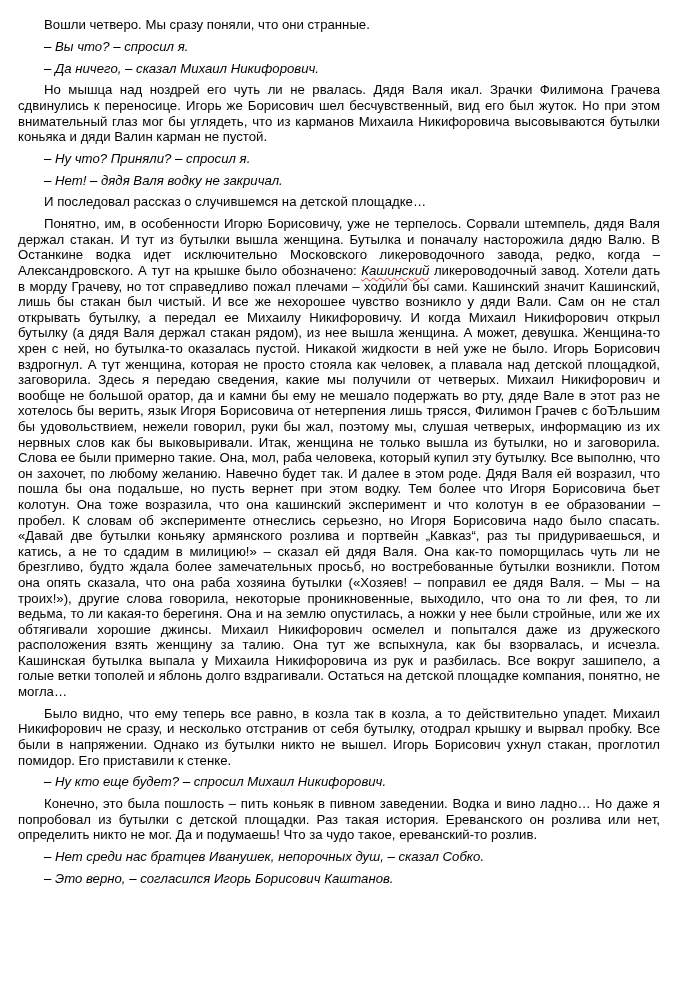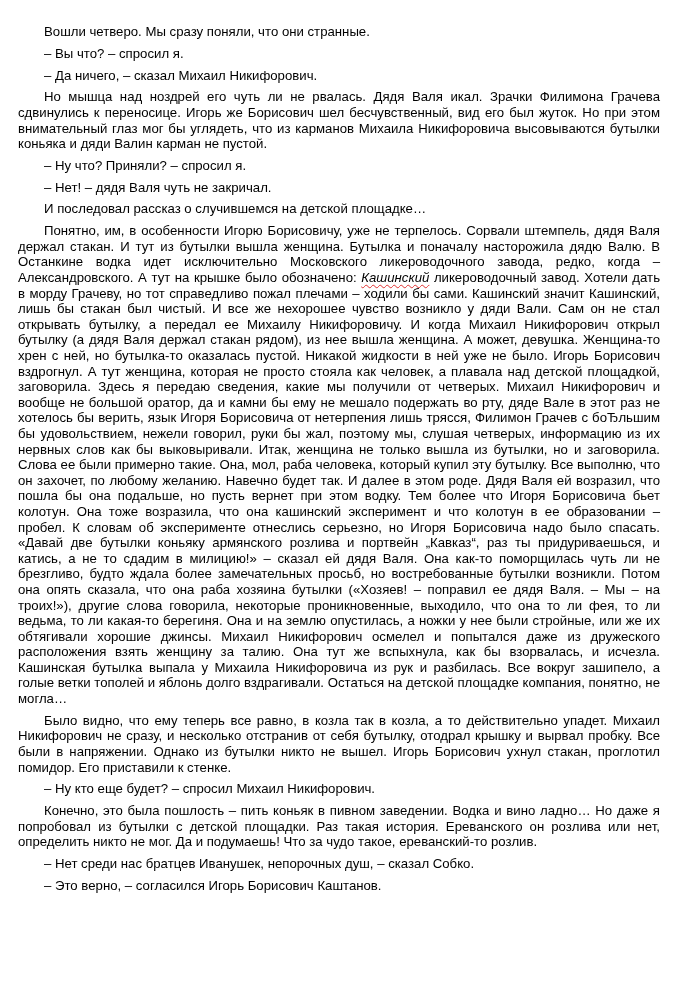--- a/index.html
+++ b/index.html
@@ -3,35 +3,35 @@
 <meta charset="utf-8">
 <style>
   html, body { margin: 0; padding: 0; background: #ffffff; }
   body {
     width: 675px; height: 1007px; overflow: hidden;
     font-family: "Liberation Sans", sans-serif;
     color: #000000;
     font-size: 13.2px;
     line-height: 15.6px;
   }
-  .page { padding: 24px 15px 0 18px; }
+  .page { padding: 17px 15px 0 18px; }
   p { margin: 0 0 6.2px 0; text-align: justify; text-indent: 26px; }
-  p.dlg { text-indent: 26px; }
+  p.dlg { text-indent: 26px; font-style: italic; }
   .err { text-decoration: underline wavy #e03030; text-decoration-thickness: 1px; text-underline-offset: 2px; font-style: italic; }
 </style>
 </head>
 <body>
 
 <div class="page">
   <p>Вошли четверо. Мы сразу поняли, что они странные.</p>
   <p class="dlg">–  Вы что? – спросил я.</p>
   <p class="dlg">–  Да ничего, – сказал Михаил Никифорович.</p>
   <p>Но мышца над ноздрей его чуть ли не рвалась. Дядя Валя икал. Зрачки Филимона Грачева сдвинулись к переносице. Игорь же Борисович шел бесчувственный, вид его был жуток. Но при этом внимательный глаз мог бы углядеть, что из карманов Михаила Никифоровича высовываются бутылки коньяка и дяди Валин карман не пустой.</p>
   <p class="dlg">–  Ну что? Приняли? – спросил я.</p>
-  <p class="dlg">–  Нет! – дядя Валя чуть не закричал.</p>
+  <p class="dlg">–  Нет! – дядя Валя водку не закричал.</p>
   <p>И последовал рассказ о случившемся на детской площадке…</p>
   <p><span>Понятно, им, в особенности Игорю Борисовичу, уже не терпелось. Сорвали штемпель, дядя Валя держал стакан. И тут из бутылки вышла женщина. Бутылка и поначалу насторожила дядю Валю. В Останкине водка идет исключительно Московского ликероводочного завода, редко, когда – Александровского. А тут на крышке было обозначено: </span><span class="err">Кашинский</span><span> ликероводочный завод. Хотели дать в морду Грачеву, но тот справедливо пожал плечами – ходили бы сами. Кашинский значит Кашинский, лишь бы стакан был чистый. И все же нехорошее чувство возникло у дяди Вали. Сам он не стал открывать бутылку, а передал ее Михаилу Никифоровичу. И когда Михаил Никифорович открыл бутылку (а дядя Валя держал стакан рядом), из нее вышла женщина. А может, девушка. Женщина-то хрен с ней, но бутылка-то оказалась пустой. Никакой жидкости в ней уже не было. Игорь Борисович вздрогнул. А тут женщина, которая не просто стояла как человек, а плавала над детской площадкой, заговорила. Здесь я передаю сведения, какие мы получили от четверых. Михаил Никифорович и вообще не большой оратор, да и камни бы ему не мешало подержать во рту, дяде Вале в этот раз не хотелось бы верить, язык Игоря Борисовича от нетерпения лишь трясся, Филимон Грачев с боЂльшим бы удовольствием, нежели говорил, руки бы жал, поэтому мы, слушая четверых, информацию из их нервных слов как бы выковыривали. Итак, женщина не только вышла из бутылки, но и заговорила. Слова ее были примерно такие. Она, мол, раба человека, который купил эту бутылку. Все выполню, что он захочет, по любому желанию. Навечно будет так. И далее в этом роде. Дядя Валя ей возразил, что пошла бы она подальше, но пусть вернет при этом водку. Тем более что Игоря Борисовича бьет колотун. Она тоже возразила, что она кашинский эксперимент и что колотун в ее образовании – пробел. К словам об эксперименте отнеслись серьезно, но Игоря Борисовича надо было спасать. «Давай две бутылки коньяку армянского розлива и портвейн „Кавказ“, раз ты придуриваешься, и катись, а не то сдадим в милицию!» – сказал ей дядя Валя. Она как-то поморщилась чуть ли не брезгливо, будто ждала более замечательных просьб, но востребованные бутылки возникли. Потом она опять сказала, что она раба хозяина бутылки («Хозяев! – поправил ее дядя Валя. – Мы – на троих!»), другие слова говорила, некоторые проникновенные, выходило, что она то ли фея, то ли ведьма, то ли какая-то берегиня. Она и на землю опустилась, а ножки у нее были стройные, или же их обтягивали хорошие джинсы. Михаил Никифорович осмелел и попытался даже из дружеского расположения взять женщину за талию. Она тут же вспыхнула, как бы взорвалась, и исчезла. Кашинская бутылка выпала у Михаила Никифоровича из рук и разбилась. Все вокруг зашипело, а голые ветки тополей и яблонь долго вздрагивали. Остаться на детской площадке компания, понятно, не могла…</span></p>
   <p>Было видно, что ему теперь все равно, в козла так в козла, а то действительно упадет. Михаил Никифорович не сразу, и несколько отстранив от себя бутылку, отодрал крышку и вырвал пробку. Все были в напряжении. Однако из бутылки никто не вышел. Игорь Борисович ухнул стакан, проглотил помидор. Его приставили к стенке.</p>
   <p class="dlg">–  Ну кто еще будет? – спросил Михаил Никифорович.</p>
   <p>Конечно, это была пошлость – пить коньяк в пивном заведении. Водка и вино ладно… Но даже я попробовал из бутылки с детской площадки. Раз такая история. Ереванского он розлива или нет, определить никто не мог. Да и подумаешь! Что за чудо такое, ереванский-то розлив.</p>
   <p class="dlg">–  Нет среди нас братцев Иванушек, непорочных душ, – сказал Собко.</p>
   <p class="dlg">–  Это верно, – согласился Игорь Борисович Каштанов.</p>
 
 </div>
 

